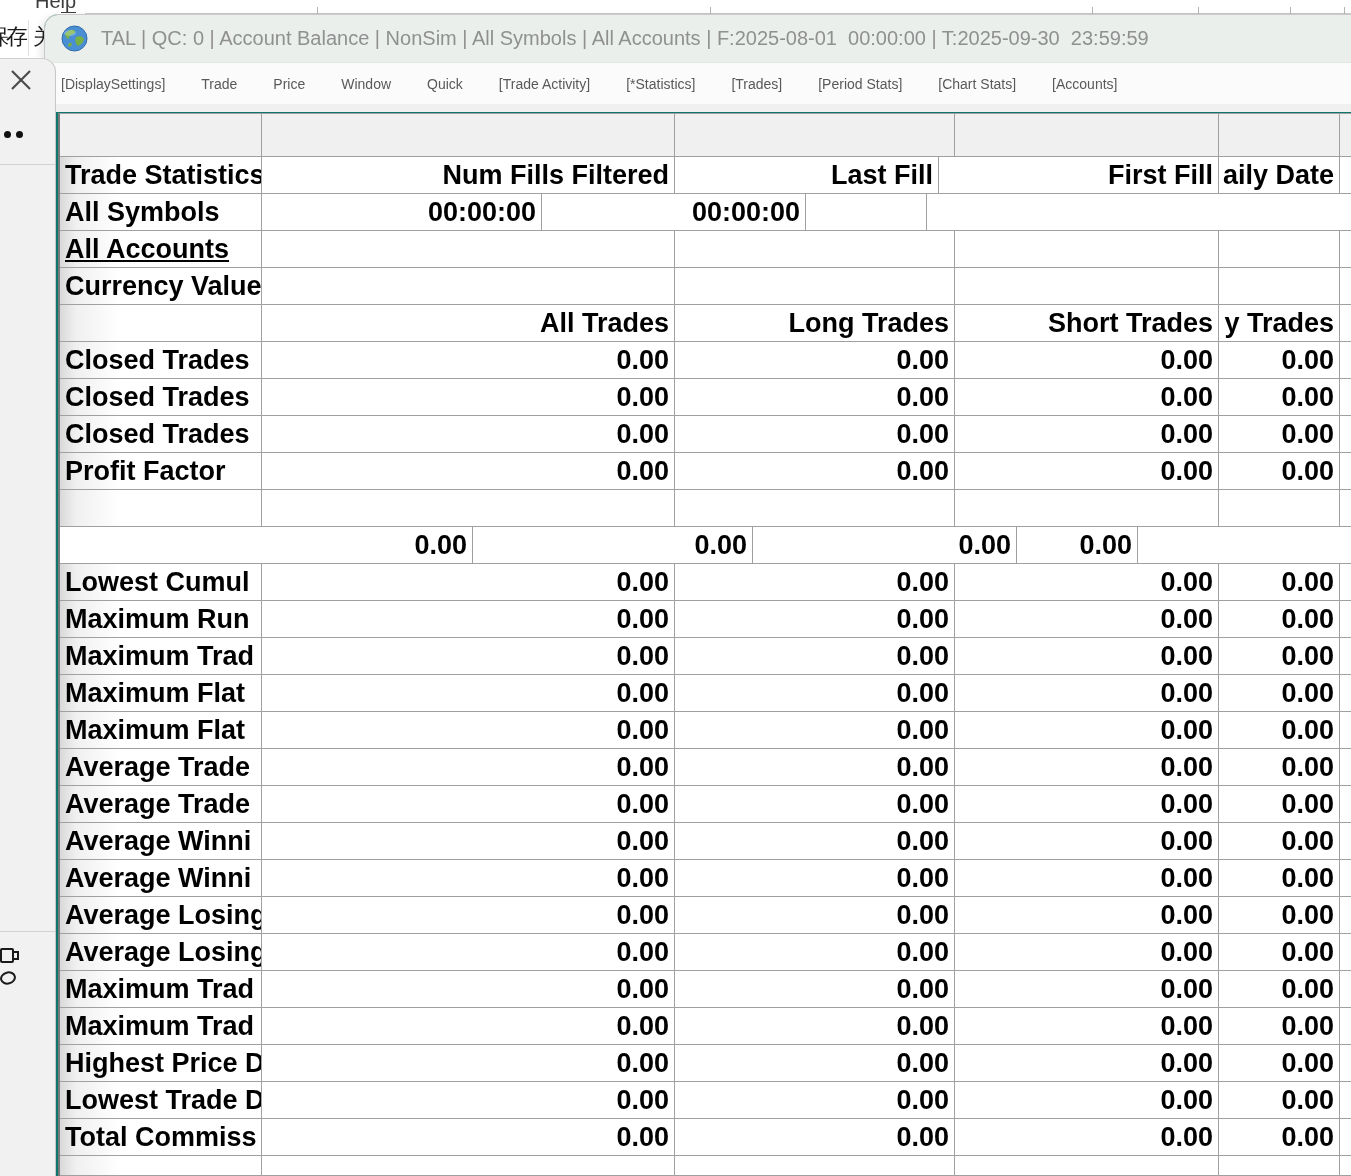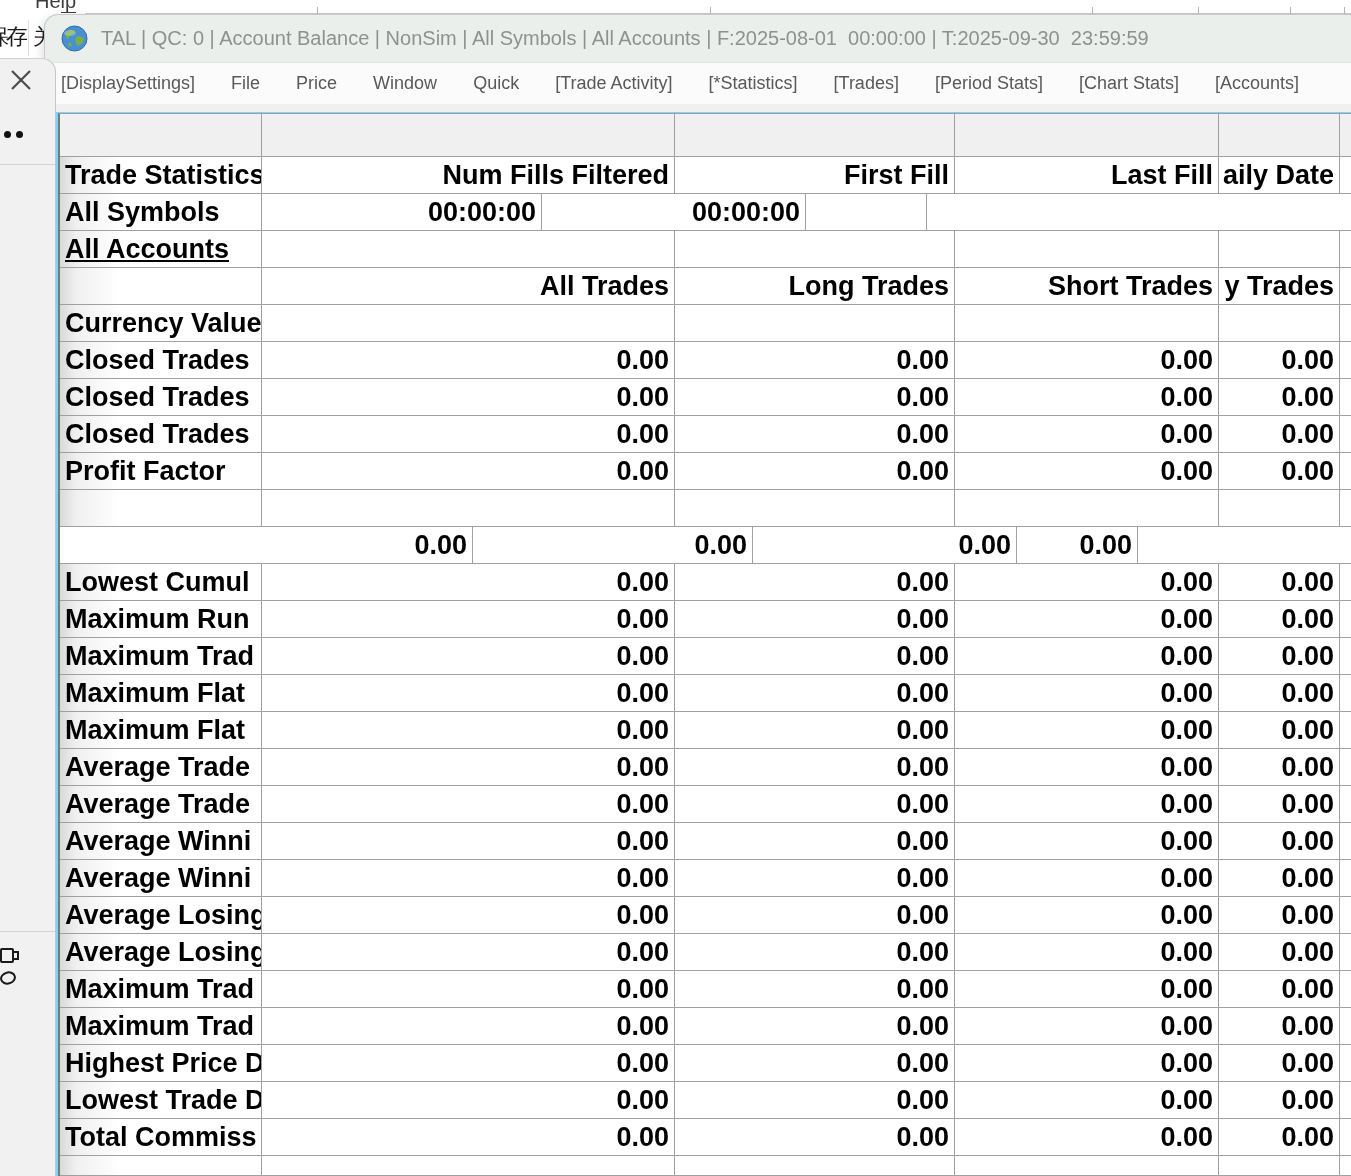--- a/index.html
+++ b/index.html
@@ -17,28 +17,28 @@
   .mini-toolbar{position:absolute;left:0;top:14px;width:57px;height:48px;background:#fff;z-index:2;
     border-bottom:1px solid #dcdcdc;overflow:hidden;}
   .mini-btn{position:absolute;top:8px;font-size:22px;color:#1c1c1c;line-height:30px;}
   .mini-partial{left:-13px;}
   .mini-save{left:6px;}
   .mini-sep{position:absolute;left:28px;top:6px;width:1px;height:36px;background:#dedede;}
   .mini-close{left:33px;}
   
   .app-window{position:absolute;left:44px;top:14px;right:0;bottom:0;z-index:5;
     border:1px solid #c9c9c9;border-right:none;border-bottom:none;
-    border-top-left-radius:14px;overflow:hidden;background:#7dd3fc;
+    border-top-left-radius:14px;overflow:hidden;background:#0f766e;
     box-shadow:-3px 3px 8px rgba(0,0,0,.10);}
   .titlebar{height:48px;background:#eaefec;display:flex;align-items:center;padding-left:16px;
     border-bottom:1px solid #e3e7e4;box-sizing:border-box;}
   .globe{width:27px;height:27px;flex:0 0 auto;}
   .window-title{margin-left:13px;font-size:20px;color:#909090;white-space:pre;overflow:hidden;}
   .menubar{height:41px;background:#fbfbfb;display:flex;align-items:center;gap:36px;
-    padding-left:16px;font-size:18px;color:#595959;white-space:nowrap;overflow:hidden;}
+    padding-left:16px;font-size:14px;color:#595959;white-space:nowrap;overflow:hidden;}
   .menu-item{flex:0 0 auto;cursor:default;}
   .menu-strip{height:8px;background:#f0f0f0;}
   
   .stats-table{position:absolute;left:13px;top:98px;right:0;bottom:0;
     border-left:2px solid #7a7a7a;border-top:1px solid #a0a0a0;box-sizing:border-box;
     display:flex;flex-direction:column;background:#fff;}
   .t-row{display:flex;height:37px;flex:0 0 auto;}
   .t-row.header{height:43px;}
   .t-row.partial{flex:1 1 auto;height:auto;}
   .t-cell{box-sizing:border-box;border-right:1px solid #a0a0a0;border-bottom:1px solid #a0a0a0;
@@ -88,21 +88,21 @@
       <circle cx="13.5" cy="13.5" r="12.5" fill="#4a8fd4" stroke="#2e6cab" stroke-width="1"></circle>
       <path d="M4 9 Q8 4 13 5 Q16 7 12 9 Q7 11 8 14 Q5 14 4 9Z" fill="#77b043"></path>
       <path d="M15 12 Q21 10 23 14 Q22 19 17 21 Q13 18 15 12Z" fill="#77b043"></path>
       <path d="M8 18 Q11 17 11 20 Q9 23 7 21 Q7 19 8 18Z" fill="#77b043"></path>
       <ellipse cx="9" cy="8" rx="6" ry="3" fill="#ffffff" opacity="0.25"></ellipse>
     </svg>
     <span class="window-title">TAL | QC: 0 | Account Balance | NonSim | All Symbols | All Accounts | F:2025-08-01  00:00:00 | T:2025-09-30  23:59:59</span>
   </div>
   <div class="menubar" id="menubar">
       <span class="menu-item">[DisplaySettings]</span>
-      <span class="menu-item">File</span>
+      <span class="menu-item">Trade</span>
       <span class="menu-item">Price</span>
       <span class="menu-item">Window</span>
       <span class="menu-item">Quick</span>
       <span class="menu-item">[Trade Activity]</span>
       <span class="menu-item">[*Statistics]</span>
       <span class="menu-item">[Trades]</span>
       <span class="menu-item">[Period Stats]</span>
       <span class="menu-item">[Chart Stats]</span>
       <span class="menu-item">[Accounts]</span>
     </div>
@@ -112,54 +112,54 @@
         <div class="t-cell label" style="width: 202px; flex: 0 0 202px;"></div>
         <div class="t-cell value" style="width: 413px; flex: 0 0 413px;"></div>
         <div class="t-cell value" style="width: 280px; flex: 0 0 280px;"></div>
         <div class="t-cell value" style="width: 264px; flex: 0 0 264px;"></div>
         <div class="t-cell value" style="width: 121px; flex: 0 0 121px;"></div>
         <div class="t-cell value sliver"></div>
       </div>
       <div class="t-row">
         <div class="t-cell label" style="width: 202px; flex: 0 0 202px;">Trade Statistics</div>
         <div class="t-cell value" style="width: 413px; flex: 0 0 413px;">Num Fills Filtered</div>
+        <div class="t-cell value" style="width: 264px; flex: 0 0 264px;">Last Fill</div>
         <div class="t-cell value" style="width: 280px; flex: 0 0 280px;">First Fill</div>
-        <div class="t-cell value" style="width: 264px; flex: 0 0 264px;">Last Fill</div>
         <div class="t-cell value" style="width: 121px; flex: 0 0 121px;">aily Date</div>
         <div class="t-cell value sliver"></div>
       </div>
       <div class="t-row">
         <div class="t-cell label" style="width: 202px; flex: 0 0 202px;">All Symbols</div>
         <div class="t-cell value" style="width: 280px; flex: 0 0 280px;">00:00:00</div>
         <div class="t-cell value" style="width: 264px; flex: 0 0 264px;">00:00:00</div>
         <div class="t-cell value" style="width: 121px; flex: 0 0 121px;"></div>
         <div class="t-cell value sliver"></div>
       </div>
       <div class="t-row">
         <div class="t-cell label" style="width: 202px; flex: 0 0 202px; text-decoration: underline;">All Accounts</div>
+        <div class="t-cell value" style="width: 413px; flex: 0 0 413px;"></div>
+        <div class="t-cell value" style="width: 280px; flex: 0 0 280px;"></div>
+        <div class="t-cell value" style="width: 264px; flex: 0 0 264px;"></div>
+        <div class="t-cell value" style="width: 121px; flex: 0 0 121px;"></div>
+        <div class="t-cell value sliver"></div>
+      </div>
+      <div class="t-row">
+        <div class="t-cell label" style="width: 202px; flex: 0 0 202px;">Currency Value</div>
         <div class="t-cell value" style="width: 413px; flex: 0 0 413px;"></div>
         <div class="t-cell value" style="width: 280px; flex: 0 0 280px;"></div>
         <div class="t-cell value" style="width: 264px; flex: 0 0 264px;"></div>
         <div class="t-cell value" style="width: 121px; flex: 0 0 121px;"></div>
         <div class="t-cell value sliver"></div>
       </div>
       <div class="t-row">
         <div class="t-cell label" style="width: 202px; flex: 0 0 202px;"></div>
         <div class="t-cell value" style="width: 413px; flex: 0 0 413px;">All Trades</div>
         <div class="t-cell value" style="width: 280px; flex: 0 0 280px;">Long Trades</div>
         <div class="t-cell value" style="width: 264px; flex: 0 0 264px;">Short Trades</div>
         <div class="t-cell value" style="width: 121px; flex: 0 0 121px;">y Trades</div>
-        <div class="t-cell value sliver"></div>
-      </div>
-      <div class="t-row">
-        <div class="t-cell label" style="width: 202px; flex: 0 0 202px;">Currency Value</div>
-        <div class="t-cell value" style="width: 413px; flex: 0 0 413px;"></div>
-        <div class="t-cell value" style="width: 280px; flex: 0 0 280px;"></div>
-        <div class="t-cell value" style="width: 264px; flex: 0 0 264px;"></div>
-        <div class="t-cell value" style="width: 121px; flex: 0 0 121px;"></div>
         <div class="t-cell value sliver"></div>
       </div>
       <div class="t-row">
         <div class="t-cell label" style="width: 202px; flex: 0 0 202px;">Closed Trades</div>
         <div class="t-cell value" style="width: 413px; flex: 0 0 413px;">0.00</div>
         <div class="t-cell value" style="width: 280px; flex: 0 0 280px;">0.00</div>
         <div class="t-cell value" style="width: 264px; flex: 0 0 264px;">0.00</div>
         <div class="t-cell value" style="width: 121px; flex: 0 0 121px;">0.00</div>
         <div class="t-cell value sliver"></div>
       </div>

